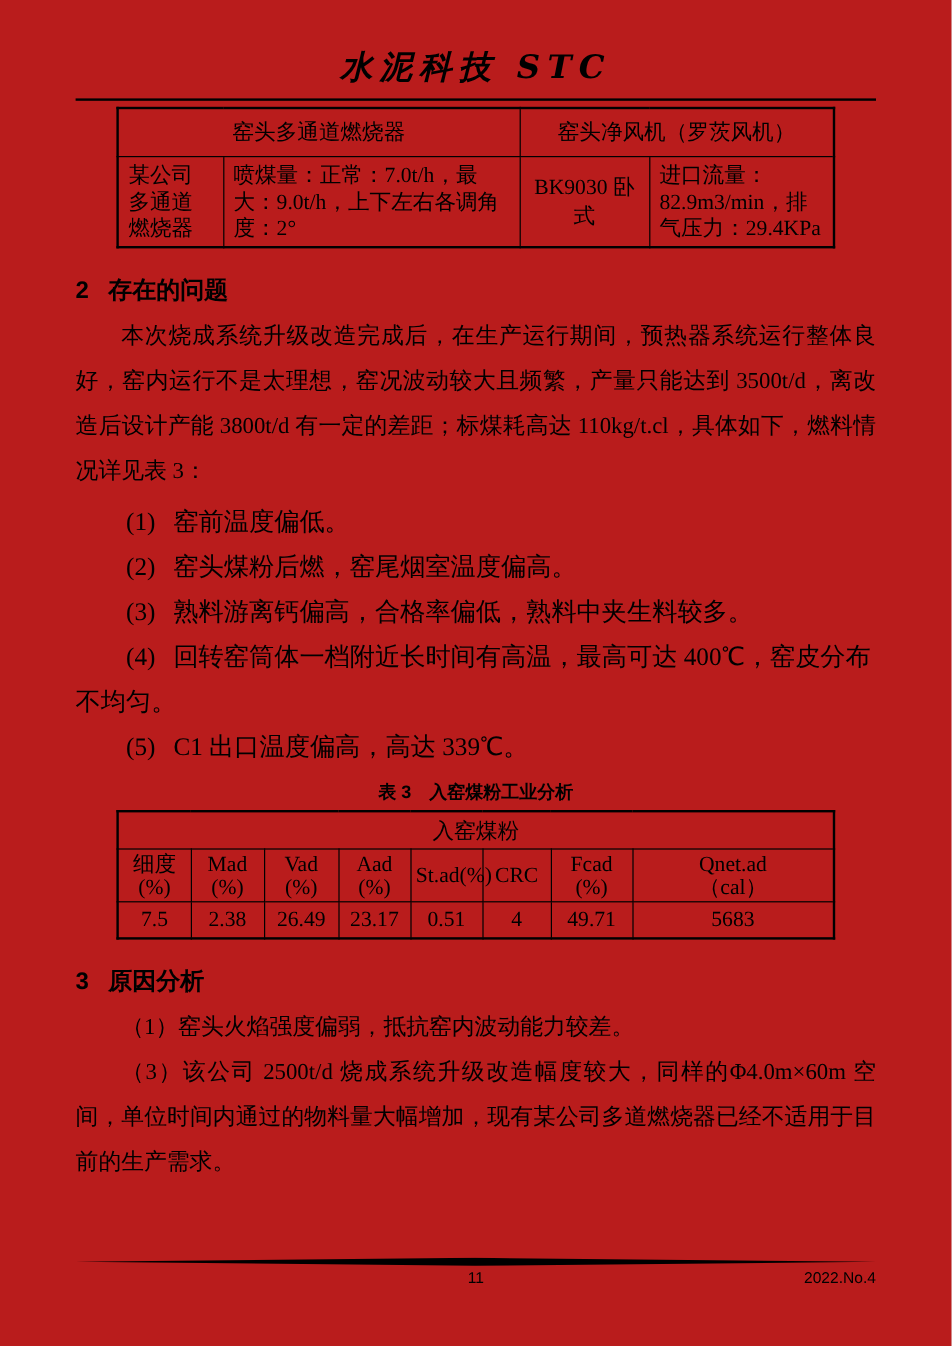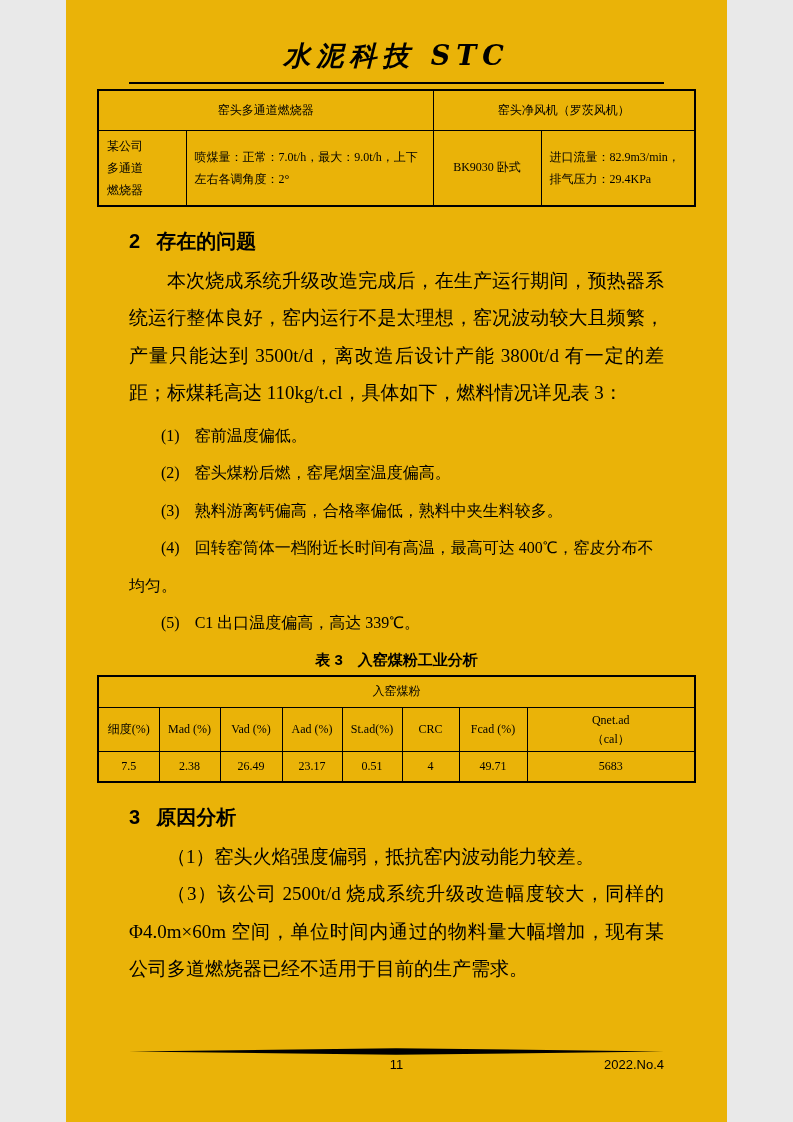--- a/index.html
+++ b/index.html
@@ -1,21 +1,21 @@
 <!DOCTYPE html>
 <html><head>
 <meta charset="utf-8">
 <style>
   * { margin:0; padding:0; box-sizing:border-box; }
   html,body { background:#e9e9e9; }
   .page {
     position:relative;
-    width:661px; height:1122px;
+    width:793px; height:1122px;
     margin:0 auto;
-    background:#eab308;
+    background:#b91c1c;
     font-family:"Liberation Serif", serif;
     color:#000;
     overflow:hidden;
   }
   .header-title {
     padding-top:38px;
     text-align:center;
     font-family:"DejaVu Serif", serif;
     font-style:italic;
     font-size:27px;
@@ -31,21 +31,21 @@
     text-align:center;
     font-family:"Liberation Sans", sans-serif;
     font-weight:bold;
     font-size:15px;
   }
   table {
     border-collapse:collapse;
     margin:5px auto 0 auto;
     width:597px;
     table-layout:fixed;
-    font-size:12px;
+    font-size:18px;
     border:2px solid #000;
   }
   td { border:1px solid #000; text-align:center; vertical-align:middle; padding:2px 4px; }
   .t2-group td { height:40px; }
   .t2-cols td { height:38px; }
   .t2-data td { height:72px; }
   .cell-left { text-align:left; padding:4px 8px; line-height:22px; }
   .pre-line { white-space:pre-line; line-height:22px; }
   .t3-span td { height:32px; }
   .t3-cols td { height:44px; line-height:19px; }
@@ -61,21 +61,21 @@
     margin:0 63px;
     font-size:19px;
     line-height:37.5px;
     text-align:justify;
     text-indent:2em;
   }
   .intro { margin-top:7px; }
   .list-block { margin-top:5px; }
   .list-item {
     margin:0 63px;
-    font-size:16px;
+    font-size:21px;
     line-height:37.5px;
     text-indent:2em;
   }
   .list-item .li-text { margin-left:15px; }
   .p3 { margin-top:0; }
   .footer {
     position:absolute;
     left:63px; right:63px; top:1048px;
   }
   .footer-line-svg { display:block; width:100%; height:7px; }

